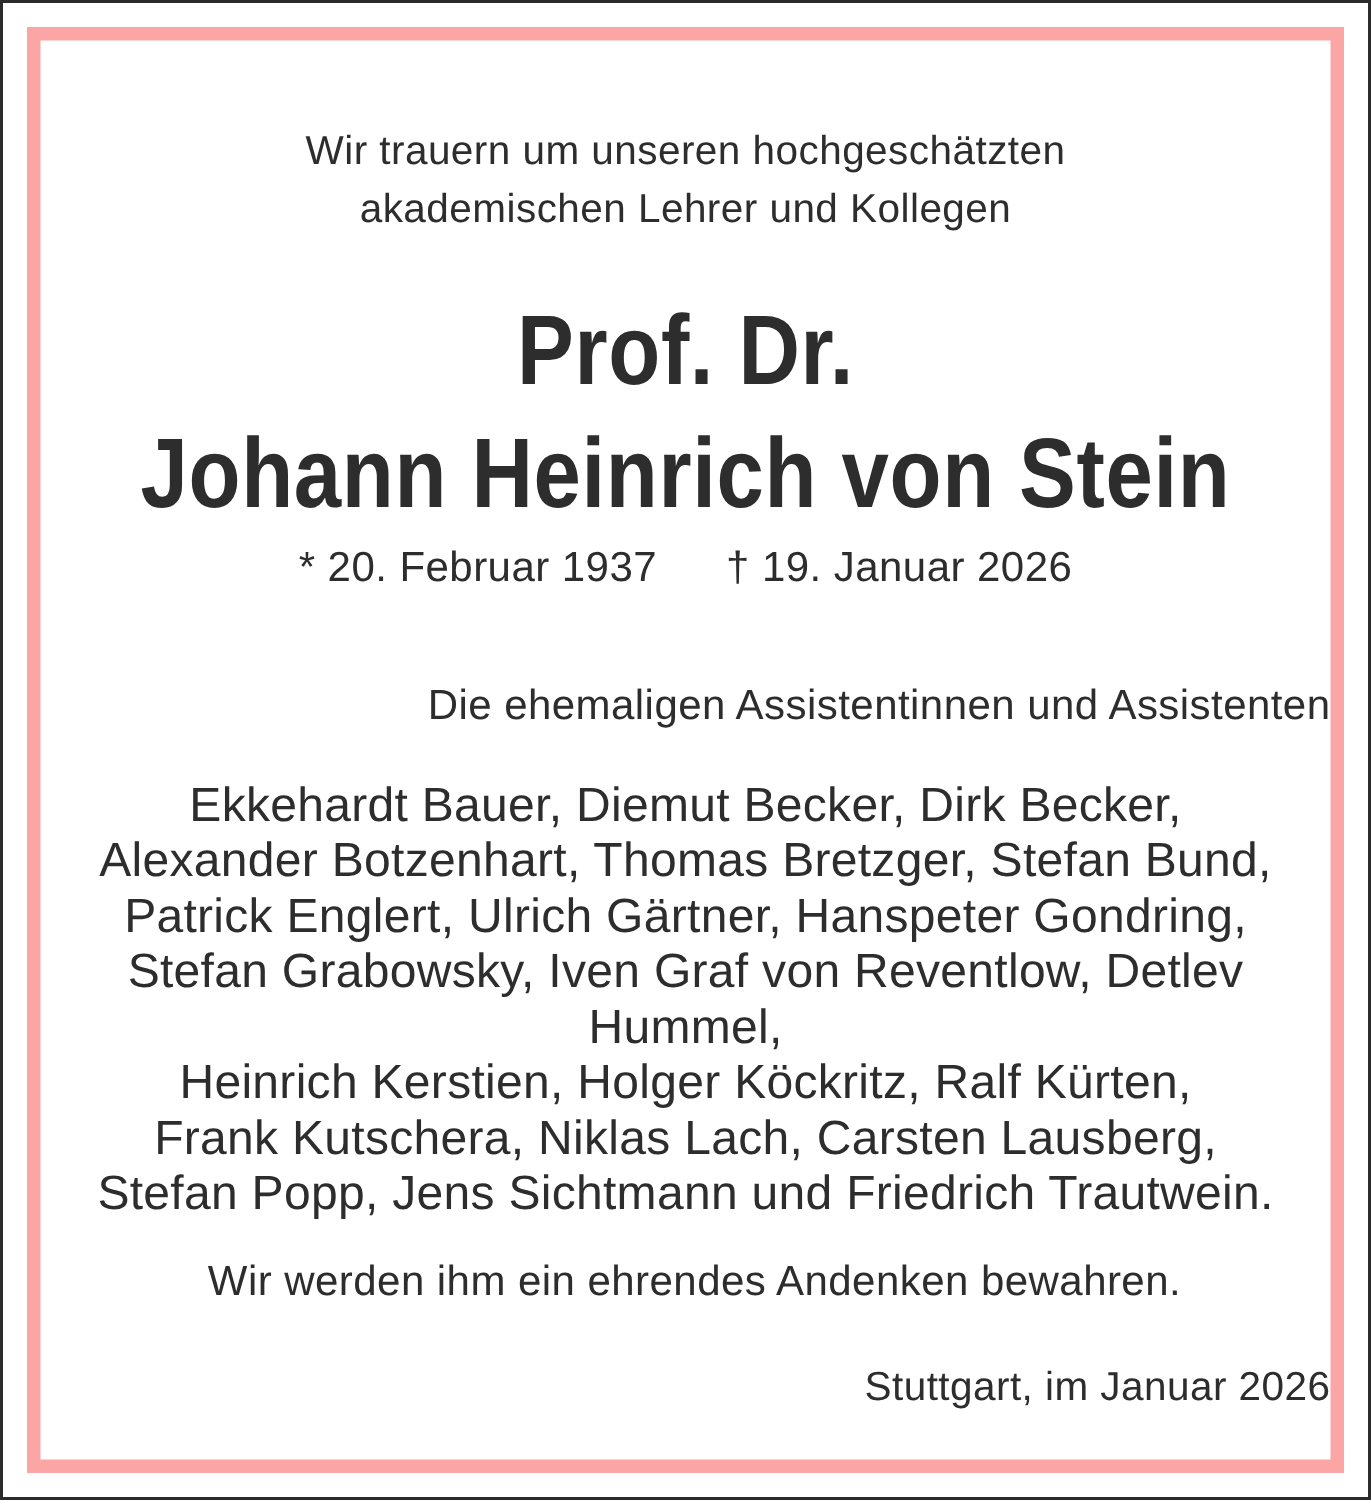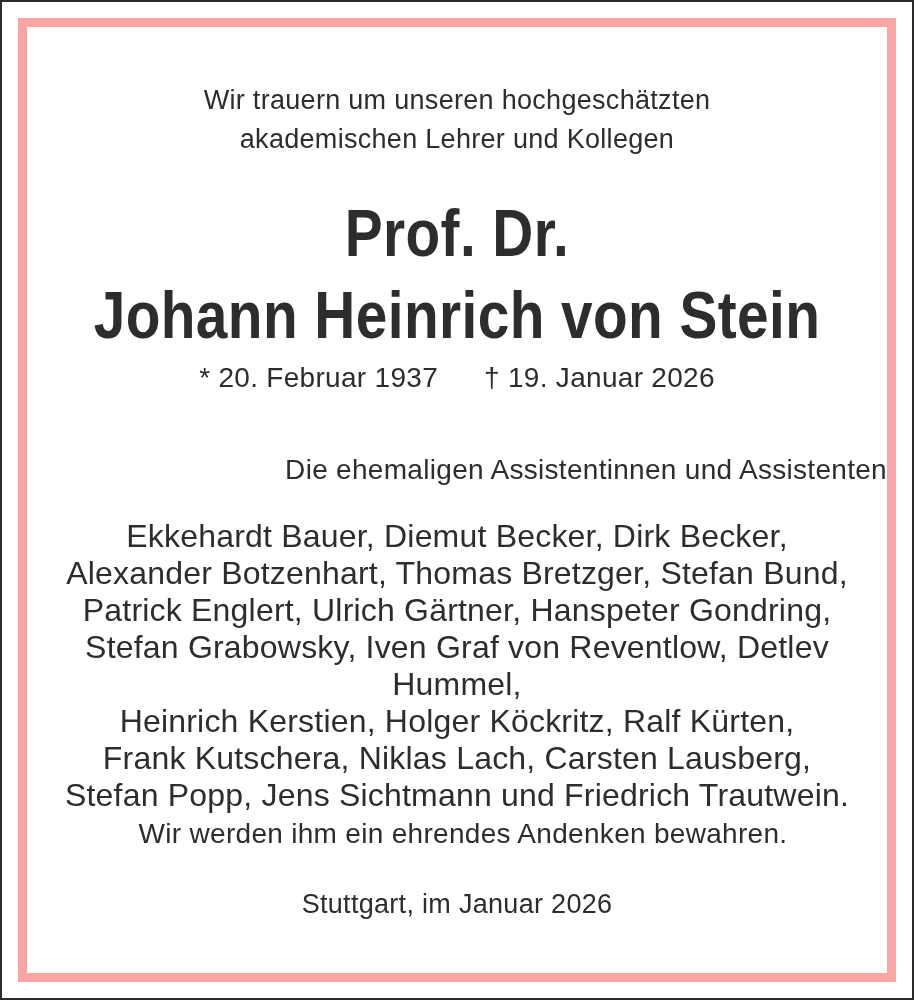--- a/index.html
+++ b/index.html
@@ -61,30 +61,32 @@
     letter-spacing: 0.3px;
     text-align: right;
   }
   .names-block {
     margin-top: 28px;
     font-size: 32px;
     line-height: 37px;
     letter-spacing: 0.2px;
   }
   .closing {
+    margin-top: 20px;
     font-size: 28px;
     line-height: 40px;
     letter-spacing: 0.3px;
     padding-left: 12px;
   }
   .place-date {
     margin-top: 30px;
     font-size: 27px;
     line-height: 40px;
     letter-spacing: 0.3px;
+    text-align: right;
   }
 </style>
 </head>
 <body>
 
 <div class="outer-frame">
   <div class="inner-frame">
 
     <div class="intro">
       <div>Wir trauern um unseren hochgeschätzten</div>

